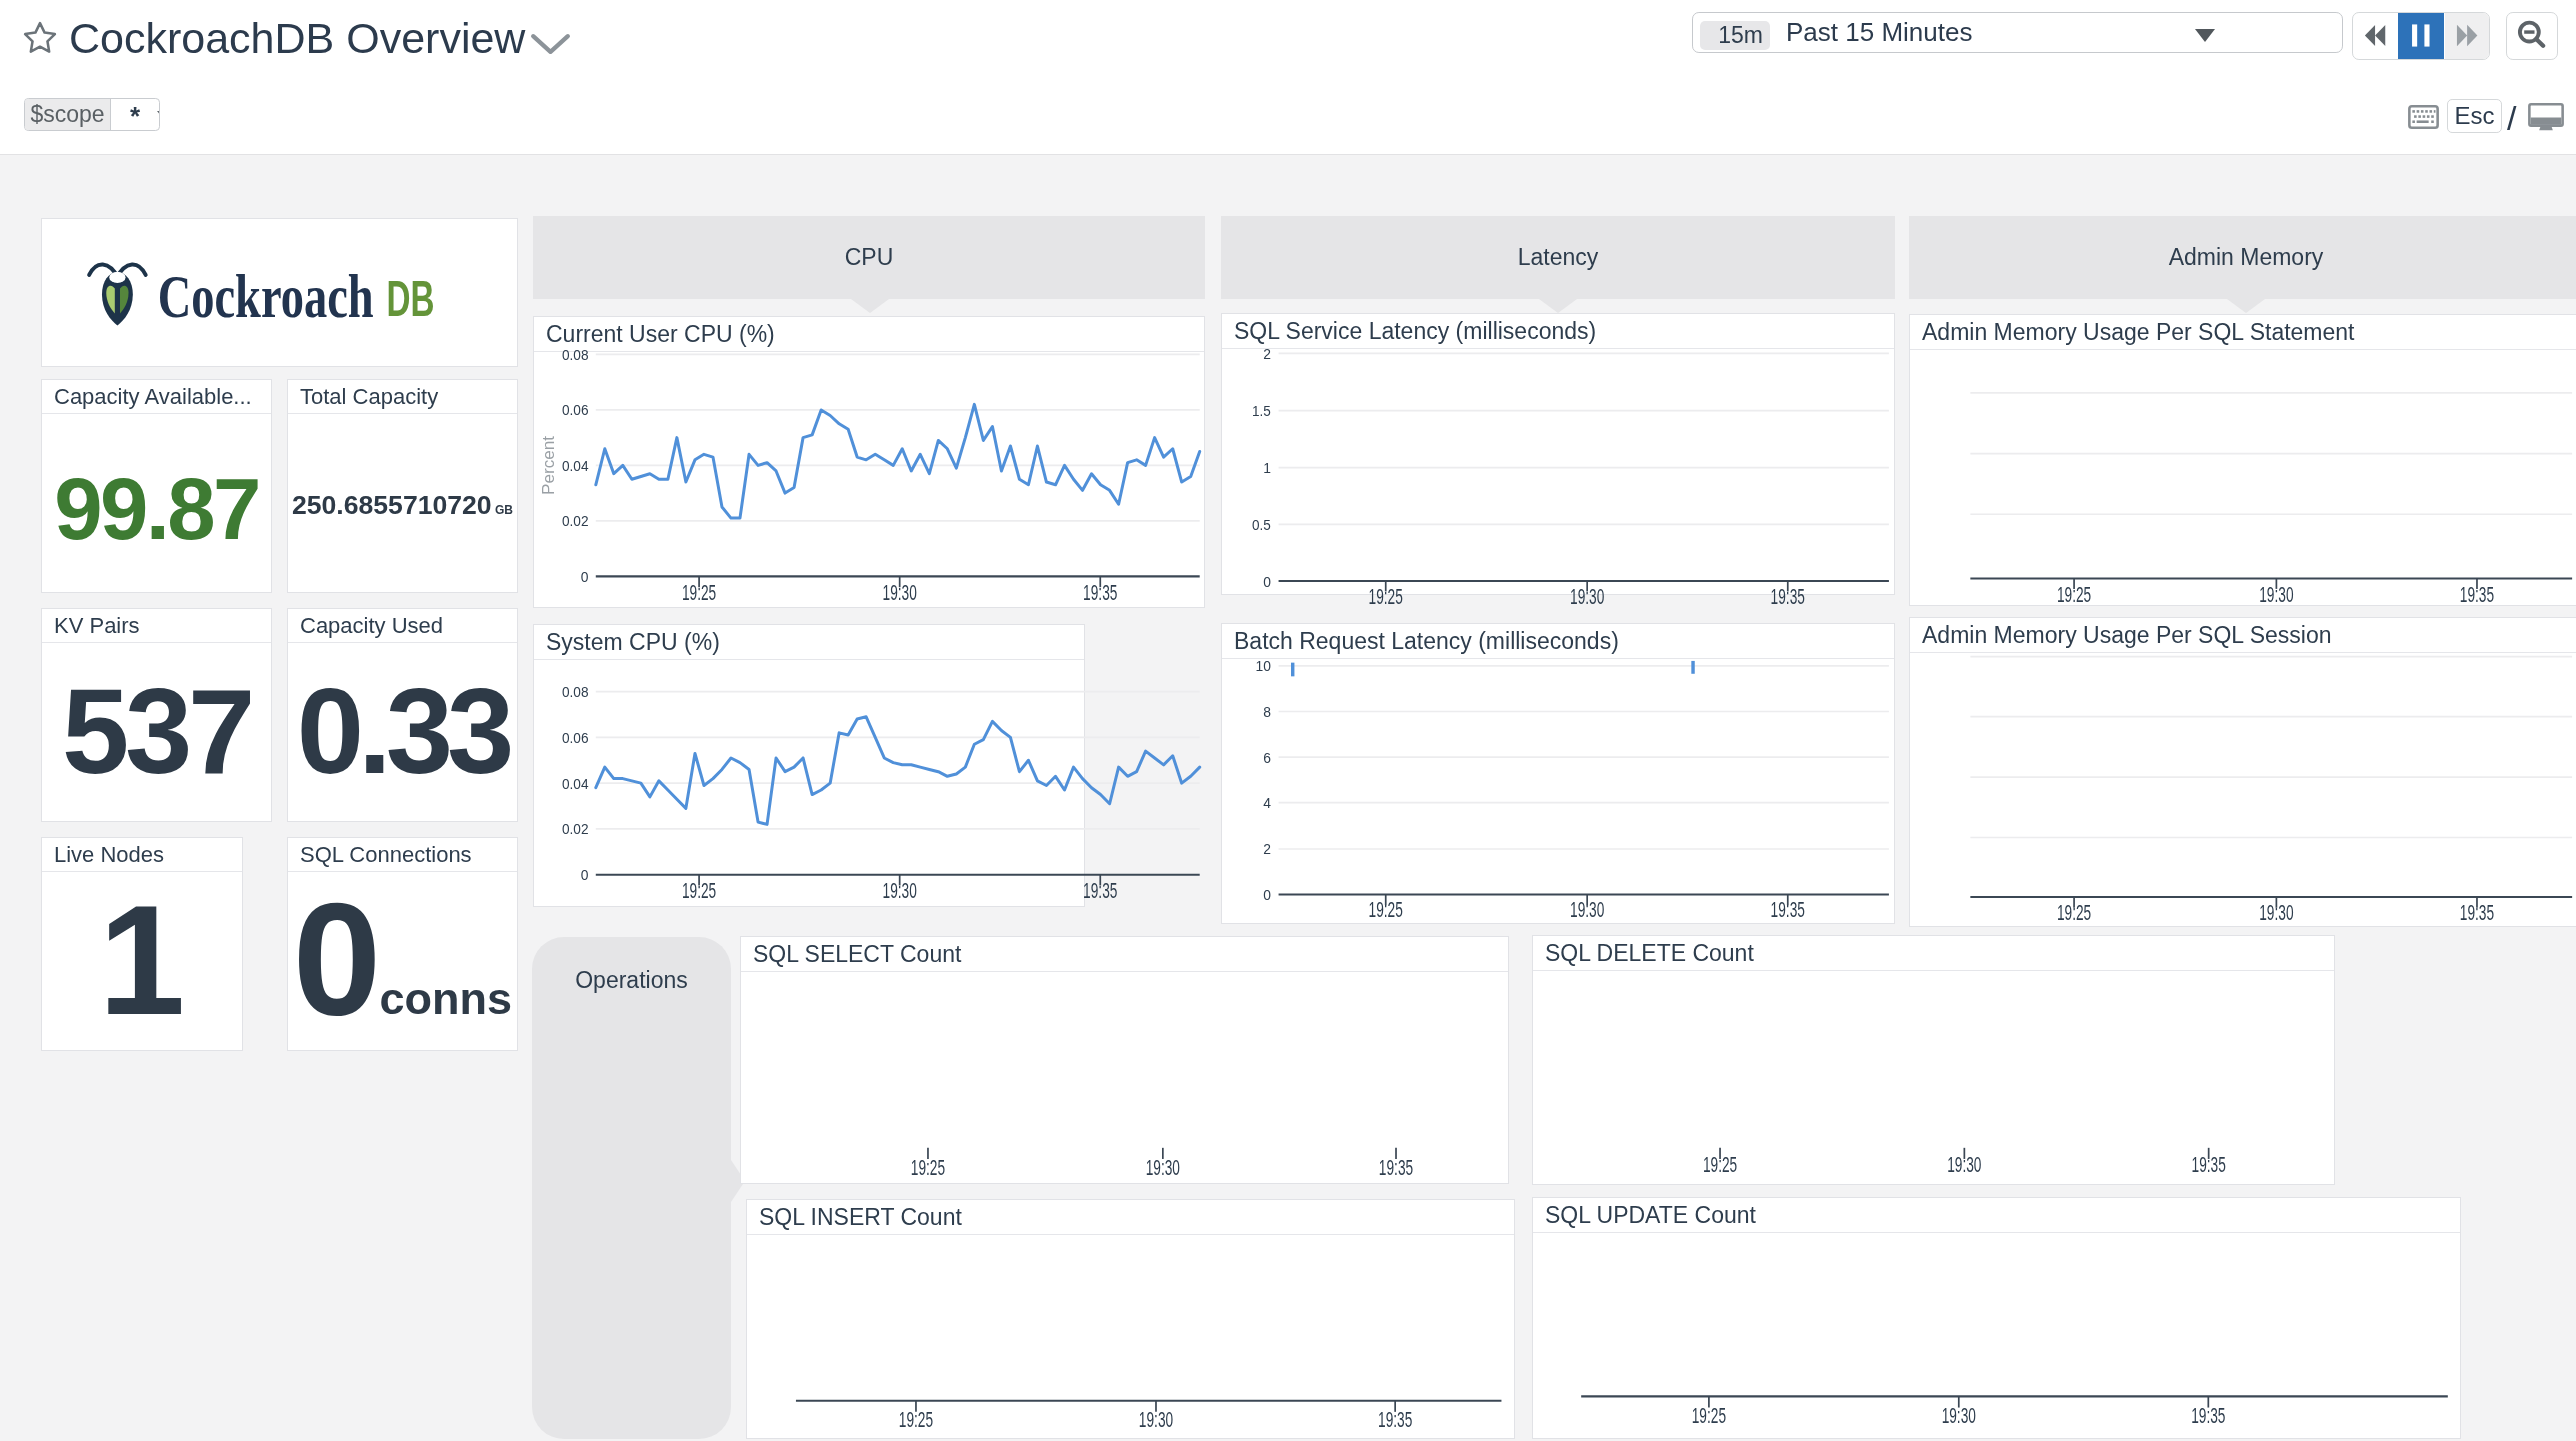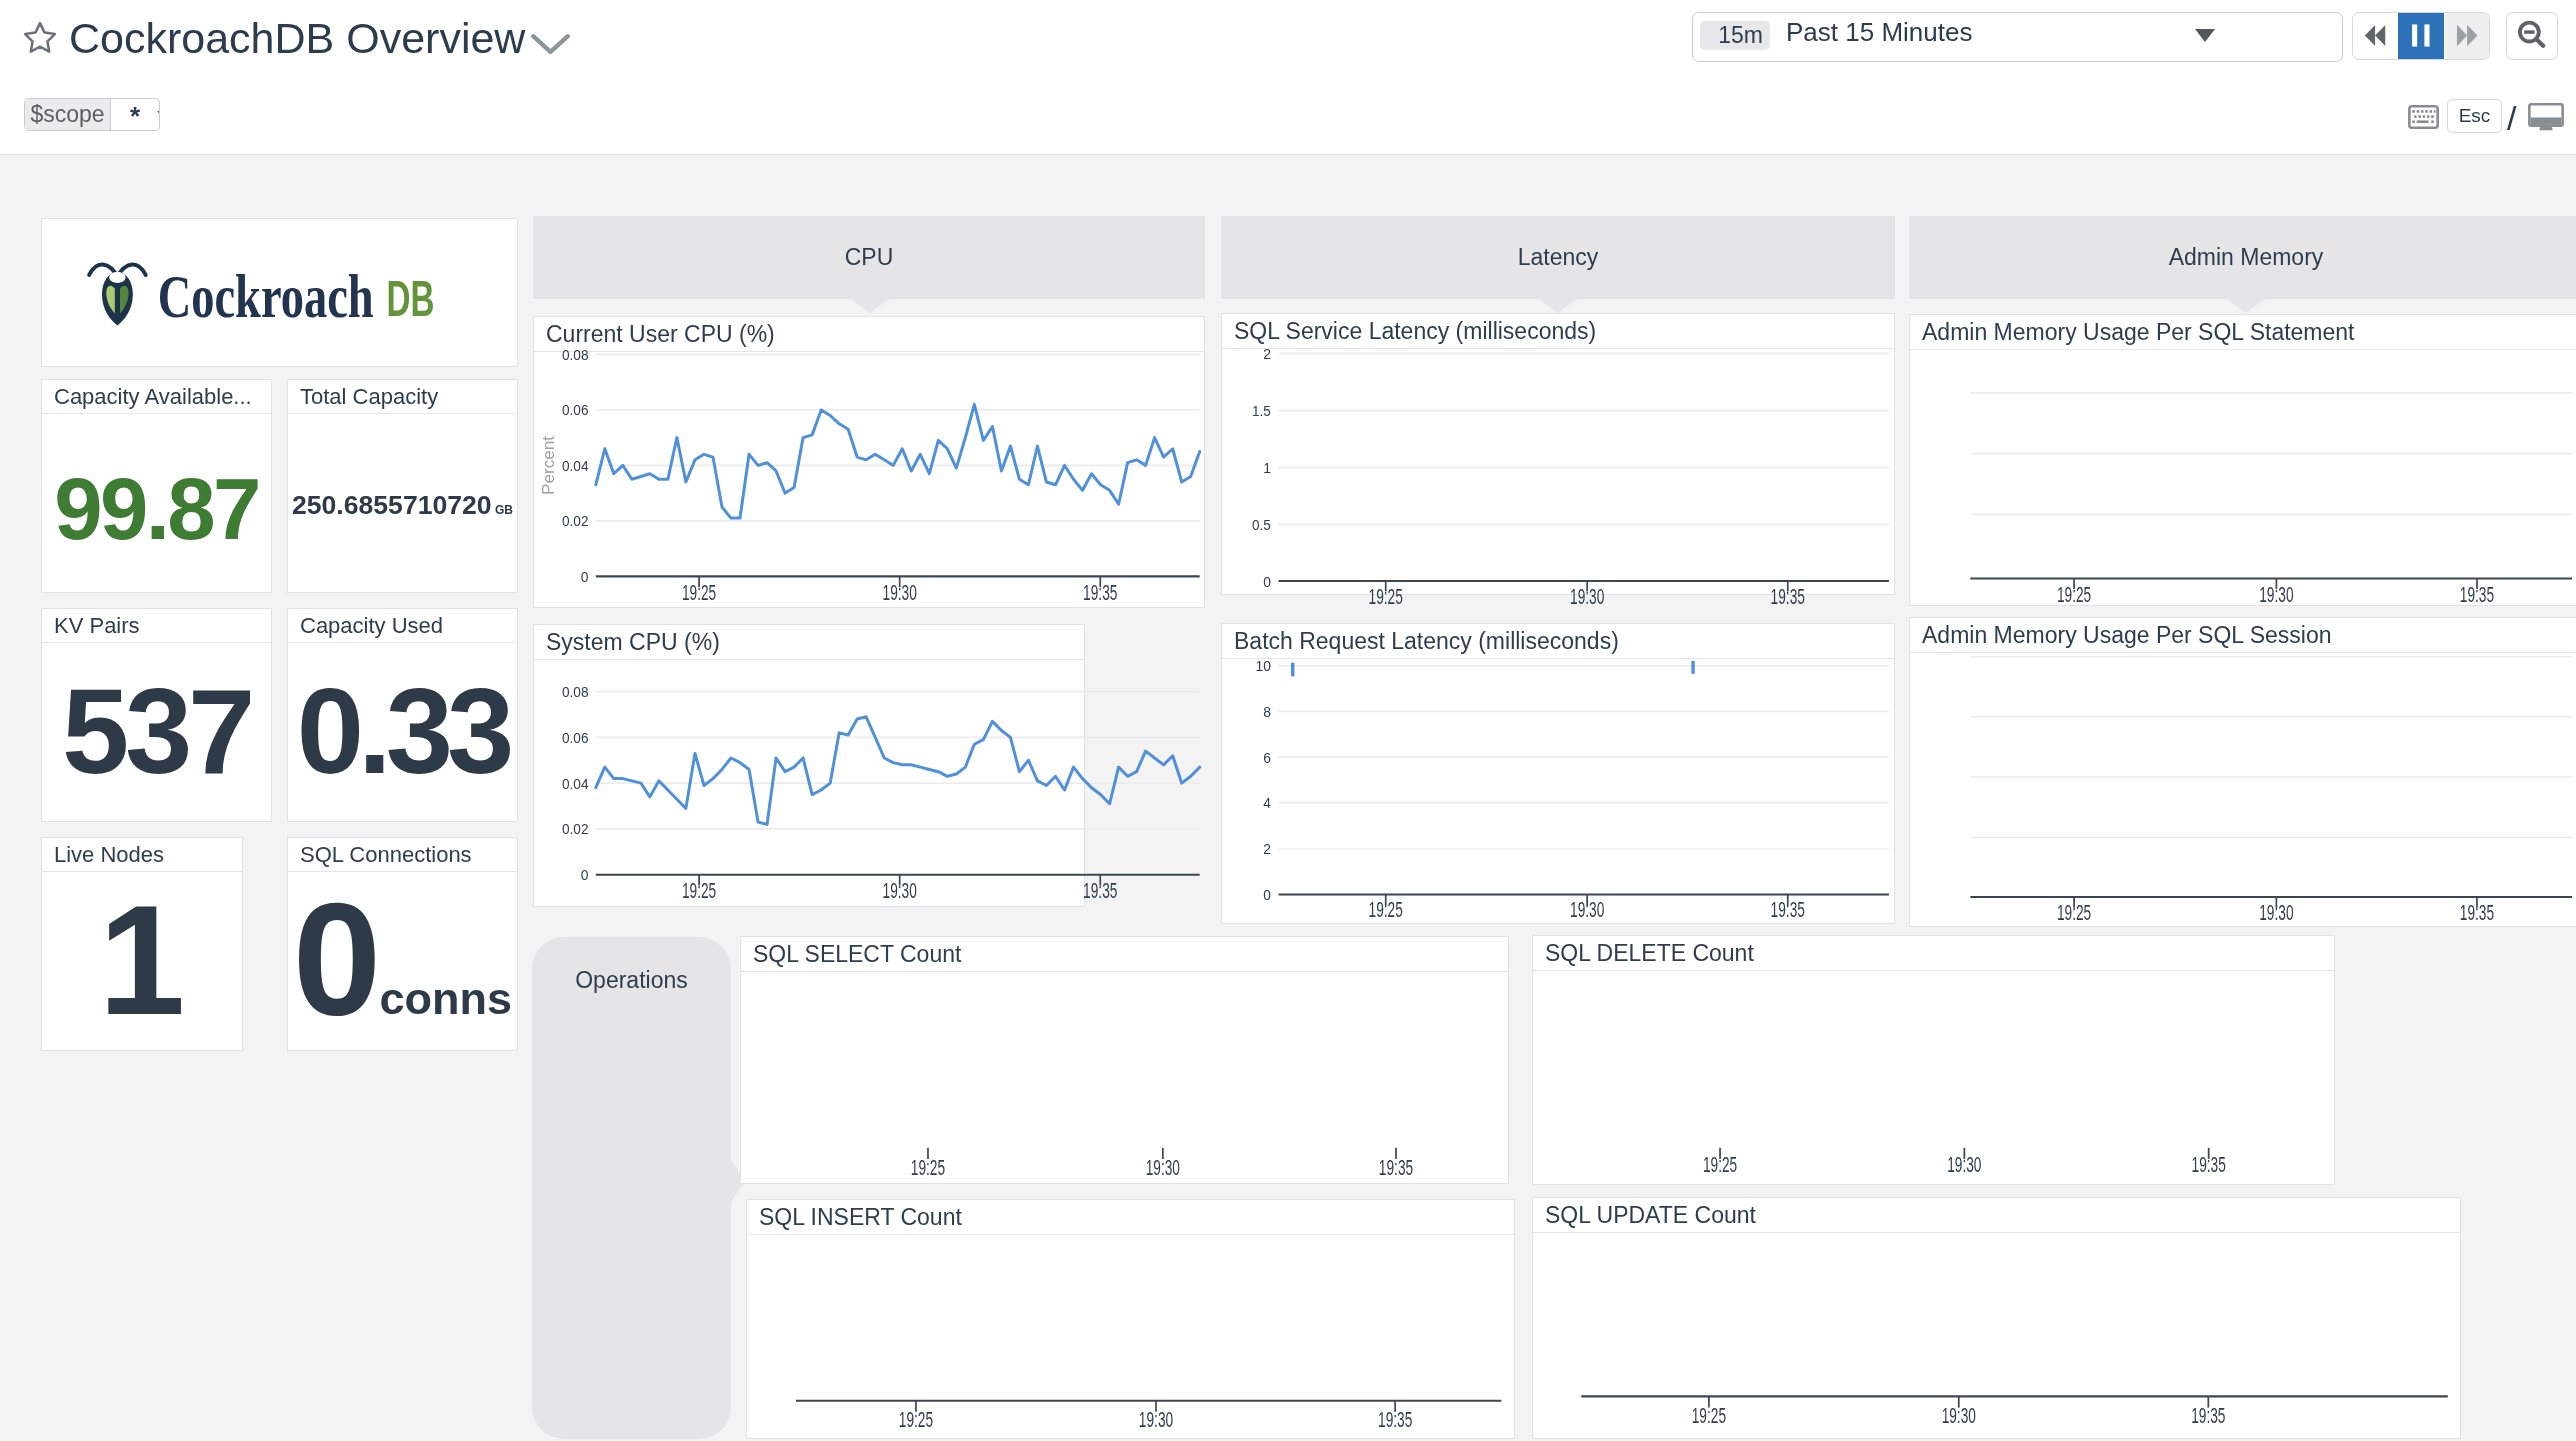--- a/index.html
+++ b/index.html
@@ -30,21 +30,21 @@
   </svg>
 
   <div class="abs" style="left:24px;top:98px;width:136px;height:33px;border:1.7px solid #c9ccd0;border-radius:4.3px;background:#fff;overflow:hidden;">
     <div class="abs" style="left:0;top:0;bottom:0;width:86px;background:#ebebec;border-right:1.7px solid #c9ccd0;color:#5a6064;font-size:23px;line-height:31px;text-align:center;">$scope</div>
     <div class="abs" style="left:86px;top:0;bottom:0;right:0;">
       <div class="abs" style="left:19px;top:1.7px;font-size:26px;color:#2e3d4d;font-weight:bold;">*</div>
       <div class="abs" style="left:46px;top:12px;width:0;height:0;border-left:9.4px solid transparent;border-right:9.4px solid transparent;border-top:11px solid #5f666b;"></div>
     </div>
   </div>
 
-  <div class="abs" style="left:1692px;top:12px;width:651px;height:50px;border:1.7px solid #c6c9cd;border-radius:6.9px;background:#fff;">
+  <div class="abs" style="left:1692px;top:12px;width:651px;height:41px;border:1.7px solid #c6c9cd;border-radius:6.9px;background:#fff;">
     <div class="abs" style="left:6.9px;top:7.7px;width:70px;height:29px;background:#e7e7e9;border-radius:5.1px;color:#2e3d4d;font-size:23px;line-height:29px;text-align:right;padding-right:6.9px;">15m</div>
     <div class="abs" style="left:93px;top:4.3px;font-size:26px;color:#2c3b4d;">Past 15 Minutes</div>
     <div class="abs" style="right:127px;top:16.3px;width:0;height:0;border-left:10.3px solid transparent;border-right:10.3px solid transparent;border-top:13px solid #51575c;"></div>
   </div>
 
   <div class="abs" style="left:2352px;top:12px;width:138px;height:48px;border:1.7px solid #d5d8da;border-radius:6.9px;background:#fff;overflow:hidden;">
     <div class="abs" style="left:0;top:0;bottom:0;width:45px;">
       <svg width="45" height="45" viewBox="0 0 53 52">
         <path d="M26 26 L38 13.5 L38 38.5 Z" fill="#60666b"></path>
           <path d="M14 26 L26 13.5 L26 38.5 Z" fill="#60666b"></path>
@@ -84,21 +84,21 @@
       <rect x="7" y="12" width="3" height="3"></rect>
         <rect x="12" y="12" width="3" height="3"></rect>
         <rect x="17" y="12" width="3" height="3"></rect>
         <rect x="22" y="12" width="3" height="3"></rect>
         <rect x="27" y="12" width="3" height="3"></rect>
       <rect x="5" y="18" width="3" height="3"></rect>
         <rect x="10" y="18" width="14" height="3"></rect>
         <rect x="27" y="18" width="3" height="3"></rect>
     </g>
   </svg>
-  <div class="abs" style="left:2447px;top:99px;width:55px;height:34px;border:1.7px solid #d5d8da;border-radius:5.1px;background:#fff;color:#2c3b4d;font-size:19px;line-height:31px;text-align:center;">Esc</div>
+  <div class="abs" style="left:2447px;top:99px;width:55px;height:34px;border:1.7px solid #d5d8da;border-radius:5.1px;background:#fff;color:#2c3b4d;font-size:24px;line-height:31px;text-align:center;">Esc</div>
   <div class="abs" style="left:2507px;top:99px;font-size:34px;color:#2c3b4d;">/</div>
   <svg class="abs" style="left:2528px;top:103px;" width="36" height="29" viewBox="0 0 42 34">
     <rect x="1.5" y="1.5" width="39" height="25" rx="2" fill="none" stroke="#878d92" stroke-width="3"></rect>
     <rect x="3" y="17" width="36" height="8.5" fill="#878d92"></rect>
     <path d="M15 26 L27 26 L29 32 L13 32 Z" fill="#878d92"></path>
   </svg>
 
   <div id="content"></div>
 
   <div class="card" style="left:41px;top:218px;width:477px;height:149px;">

